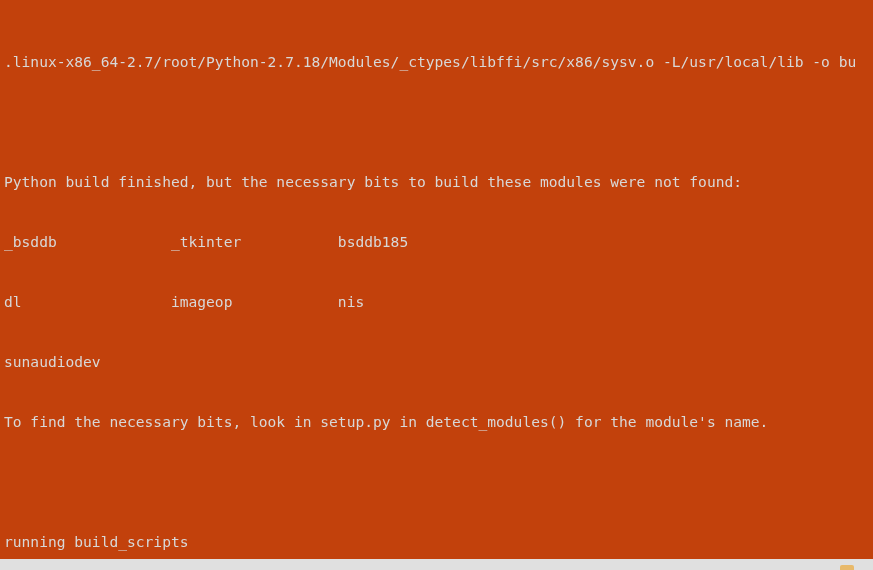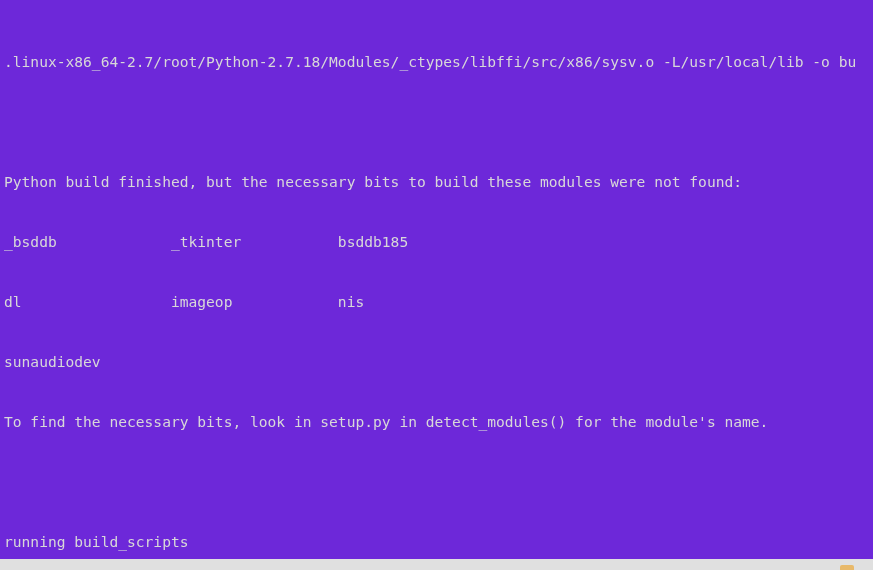--- a/index.html
+++ b/index.html
@@ -19,21 +19,21 @@
     height: 570px;
     background: #000000;
     overflow: hidden;
   }
   #terminal-screen {
     position: absolute;
     left: 0;
     top: 0;
     width: 873px;
     height: 559px;
-    background: #6d28d9;
+    background: #c2410c;
     overflow: hidden;
   }
   #terminal-output {
     position: absolute;
     left: 4px;
     top: -8px;
     width: 1400px;
     font-size: 14.6px;
     line-height: 20px;
     letter-spacing: 0px;

